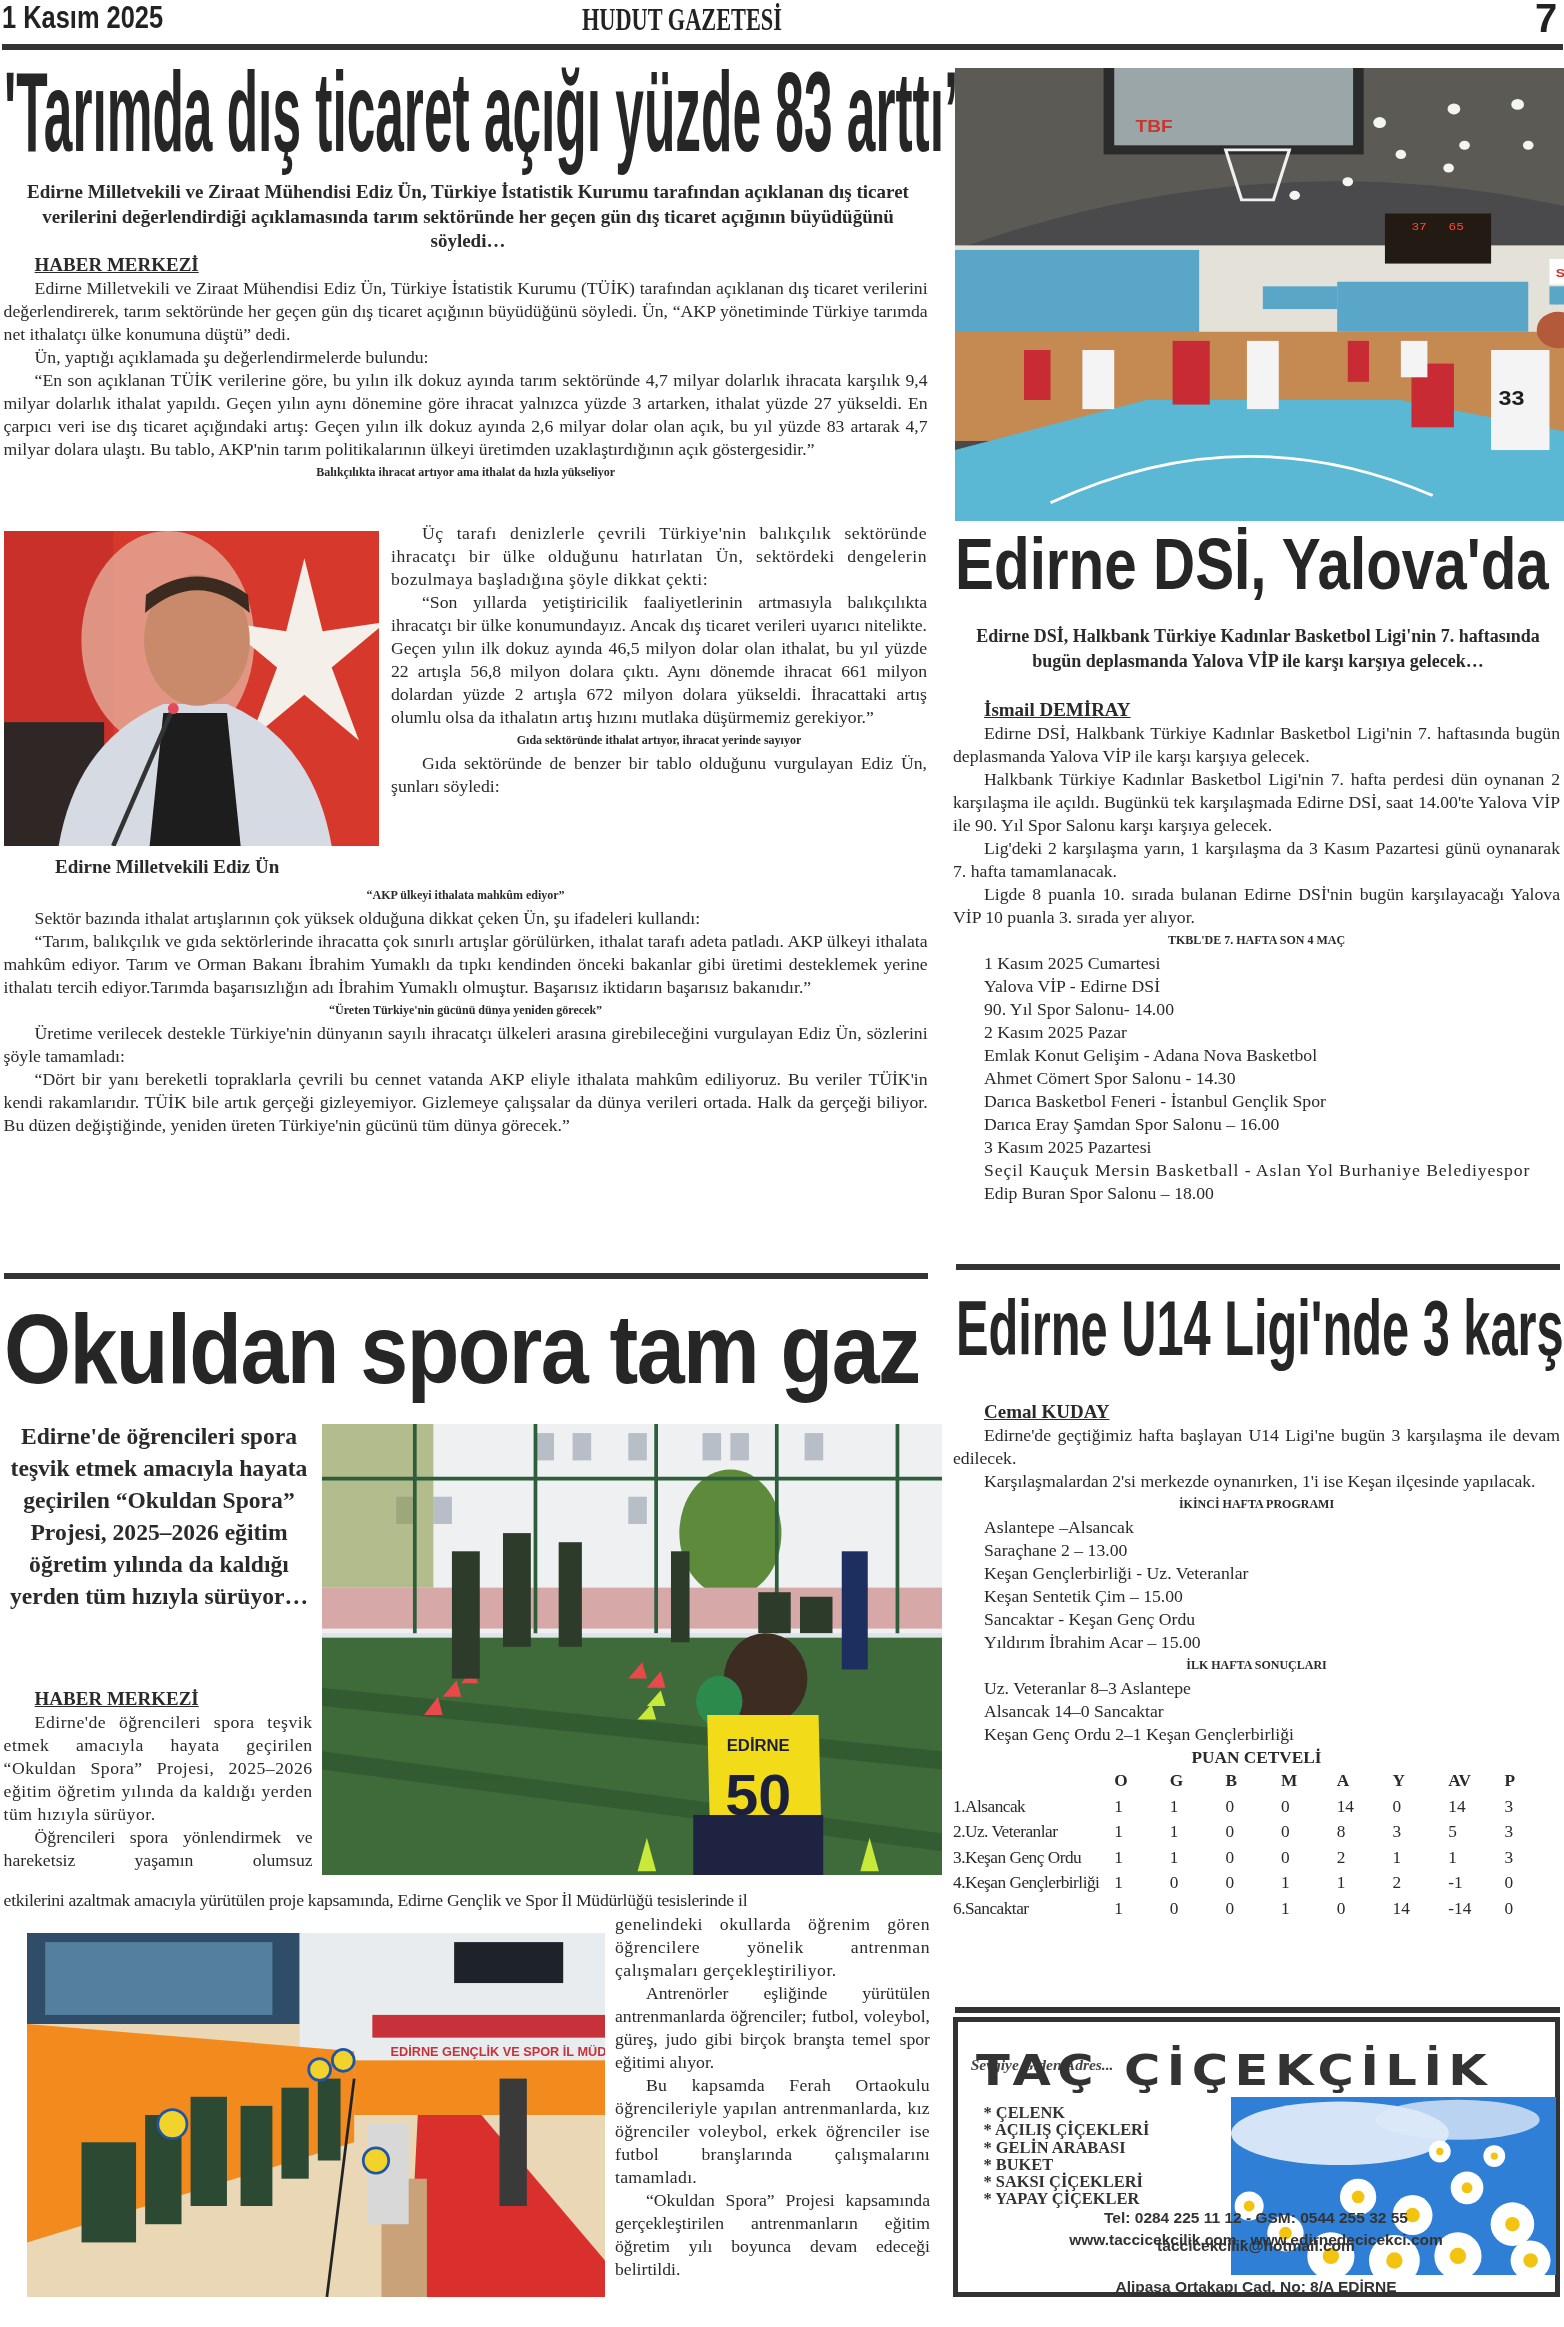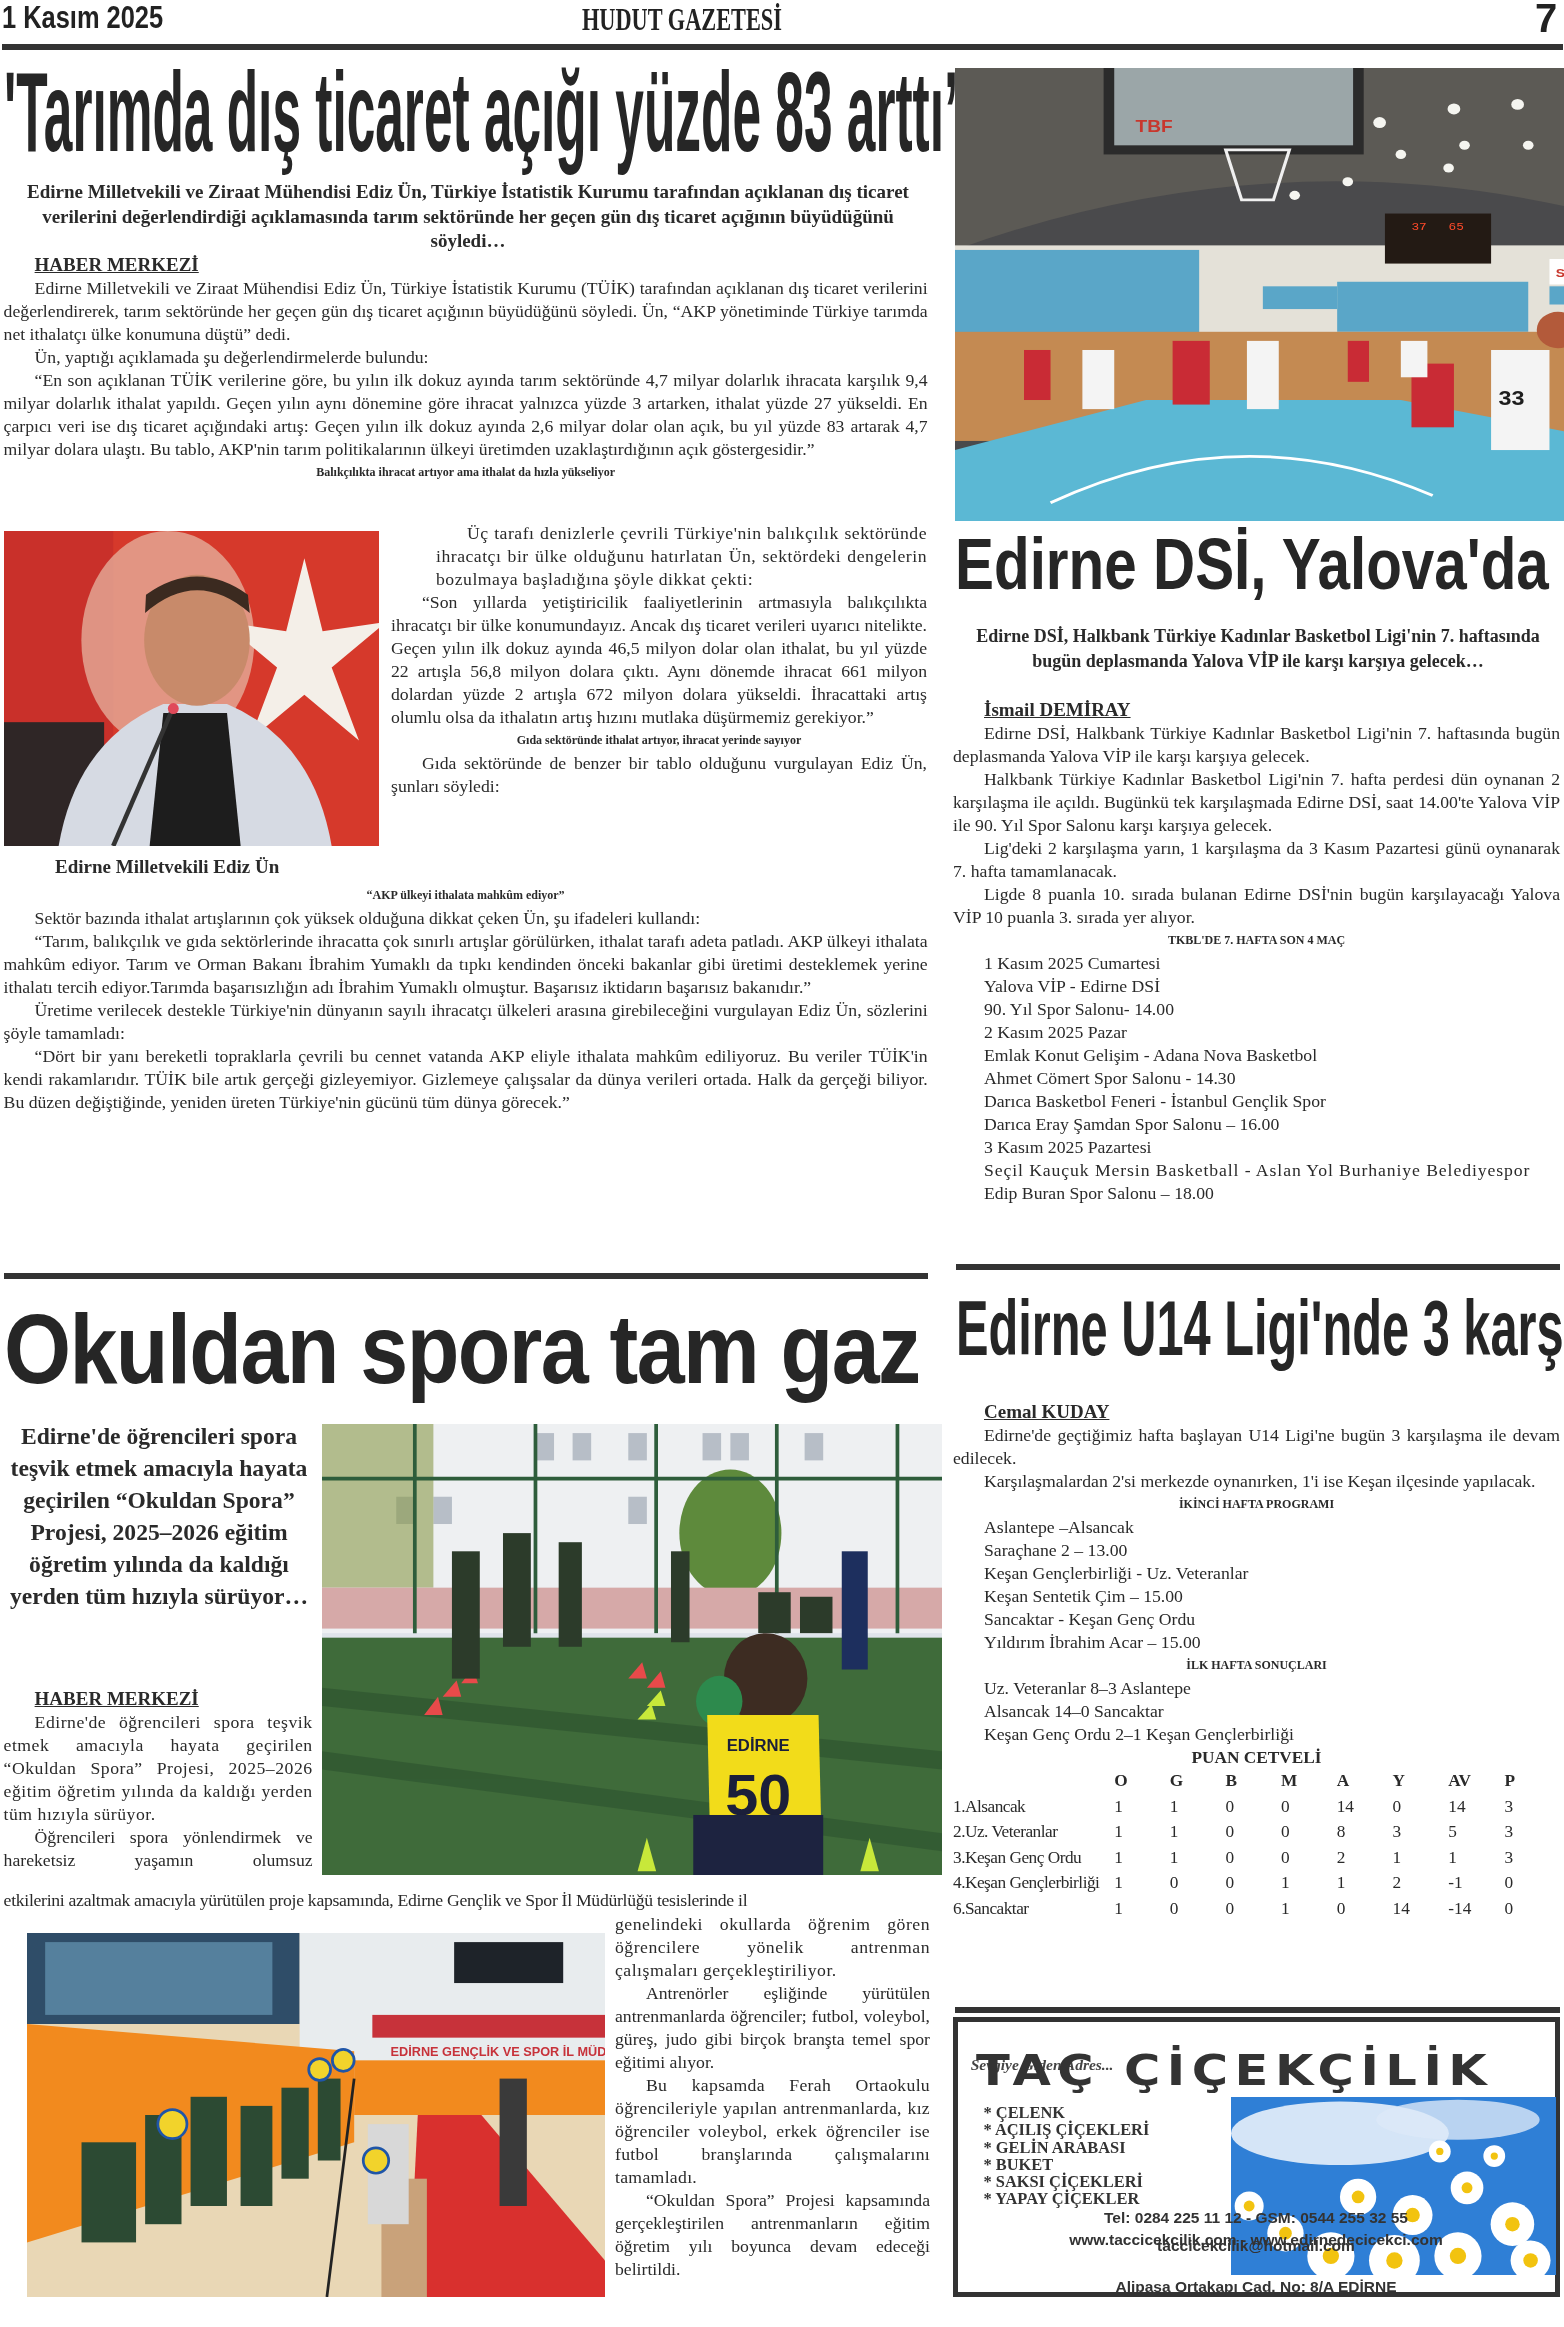--- a/index.html
+++ b/index.html
@@ -73,32 +73,33 @@
     <path d="M60,346 Q80,230 175,190 L245,190 Q340,230 360,346 Z" fill="#d6dae3"></path>
     <path d="M175,200 L245,200 L260,346 L160,346 Z" fill="#1d1d1d"></path>
     <ellipse cx="212" cy="120" rx="58" ry="72" fill="#c88a6a"></ellipse>
     <path d="M155,90 Q212,40 270,90 L268,70 Q212,30 156,70 Z" fill="#3b2a20"></path>
     <line x1="185" y1="196" x2="120" y2="346" stroke="#333" stroke-width="5"></line>
     <circle cx="186" cy="195" r="6" fill="#e04a5a"></circle>
   </svg>
 </div>
 
 <div class="abs" style="left:391px; top:522px; width:536px;">
-  <div class="para" style="letter-spacing:0.5px;margin-left:45px;">Üç tarafı denizlerle çevrili Türkiye'nin balıkçılık sektöründe ihracatçı bir ülke olduğunu hatırlatan Ün, sektördeki dengelerin bozulmaya başladığına şöyle dikkat çekti:</div>
+  <div class="para" style="letter-spacing:0.5px;">Üç tarafı denizlerle çevrili Türkiye'nin balıkçılık sektöründe ihracatçı bir ülke olduğunu hatırlatan Ün, sektördeki dengelerin bozulmaya başladığına şöyle dikkat çekti:</div>
   <div class="para">“Son yıllarda yetiştiricilik faaliyetlerinin artmasıyla balıkçılıkta ihracatçı bir ülke konumundayız. Ancak dış ticaret verileri uyarıcı nitelikte. Geçen yılın ilk dokuz ayında 46,5 milyon dolar olan ithalat, bu yıl yüzde 22 artışla 56,8 milyon dolara çıktı. Aynı dönemde ihracat 661 milyon dolardan yüzde 2 artışla 672 milyon dolara yükseldi. İhracattaki artış olumlu olsa da ithalatın artış hızını mutlaka düşürmemiz gerekiyor.”</div>
   <div class="sub" style="padding:0 27px;">Gıda sektöründe ithalat artıyor, ihracat yerinde sayıyor</div>
   <div class="para">Gıda sektöründe de benzer bir tablo olduğunu vurgulayan Ediz Ün, şunları söyledi:</div>
 </div>
 
 <div class="abs sub" style="left:55px; top:855px; font-size:19px;">Edirne Milletvekili Ediz Ün</div>
 
 <div class="abs" style="left:3.6px; top:878px; width:924px;">
   <div class="sub" style="margin-top:5.5px;">“AKP ülkeyi ithalata mahkûm ediyor”</div>
   <div class="para">Sektör bazında ithalat artışlarının çok yüksek olduğuna dikkat çeken Ün, şu ifadeleri kullandı:</div>
   <div class="para">“Tarım, balıkçılık ve gıda sektörlerinde ihracatta çok sınırlı artışlar görülürken, ithalat tarafı adeta patladı. AKP ülkeyi ithalata mahkûm ediyor. Tarım ve Orman Bakanı İbrahim Yumaklı da tıpkı kendinden önceki bakanlar gibi üretimi desteklemek yerine ithalatı tercih ediyor.Tarımda başarısızlığın adı İbrahim Yumaklı olmuştur. Başarısız iktidarın başarısız bakanıdır.”</div>
+  <div class="sub">“Üreten Türkiye'nin gücünü dünya yeniden görecek”</div>
   <div class="para">Üretime verilecek destekle Türkiye'nin dünyanın sayılı ihracatçı ülkeleri arasına girebileceğini vurgulayan Ediz Ün, sözlerini şöyle tamamladı:</div>
   <div class="para">“Dört bir yanı bereketli topraklarla çevrili bu cennet vatanda AKP eliyle ithalata mahkûm ediliyoruz. Bu veriler TÜİK'in kendi rakamlarıdır. TÜİK bile artık gerçeği gizleyemiyor. Gizlemeye çalışsalar da dünya verileri ortada. Halk da gerçeği biliyor. Bu düzen değiştiğinde, yeniden üreten Türkiye'nin gücünü tüm dünya görecek.”</div>
 </div>
 
 <div class="abs rule" style="left:3.6px; top:1273px; width:924px;"></div>
 
 <div class="abs headline" style="left:3.6px; top:1300px; font-size:98px; transform:scaleX(0.88); letter-spacing:-1.8px;">Okuldan spora tam gaz</div>
 
 <div class="abs lead" style="left:9px; top:1420px; width:300px; font-size:23.6px; line-height:32px;">Edirne'de öğrencileri spora teşvik etmek amacıyla hayata geçirilen “Okuldan Spora” Projesi, 2025–2026 eğitim öğretim yılında da kaldığı yerden tüm hızıyla sürüyor…</div>
 

